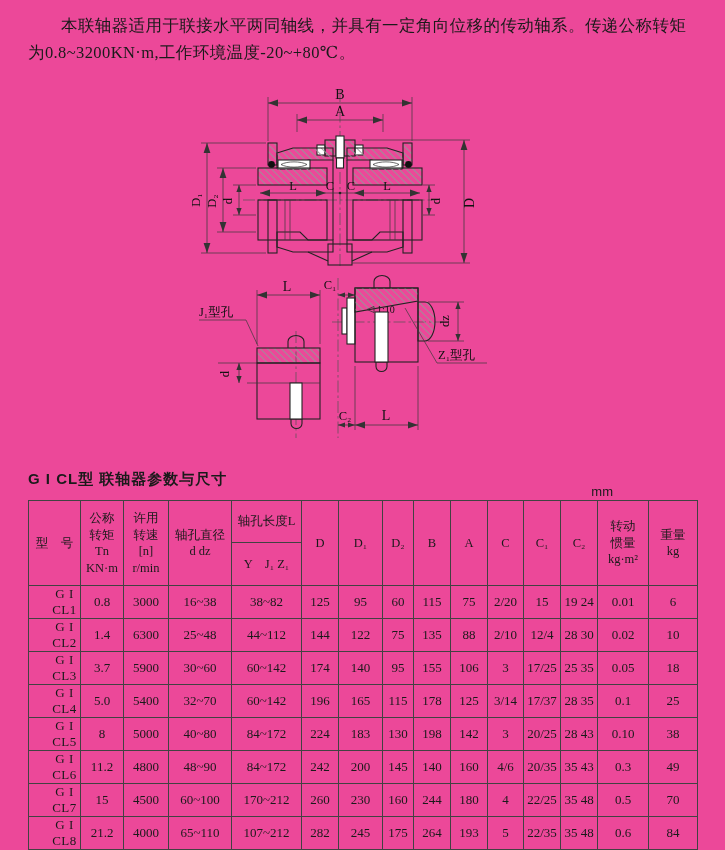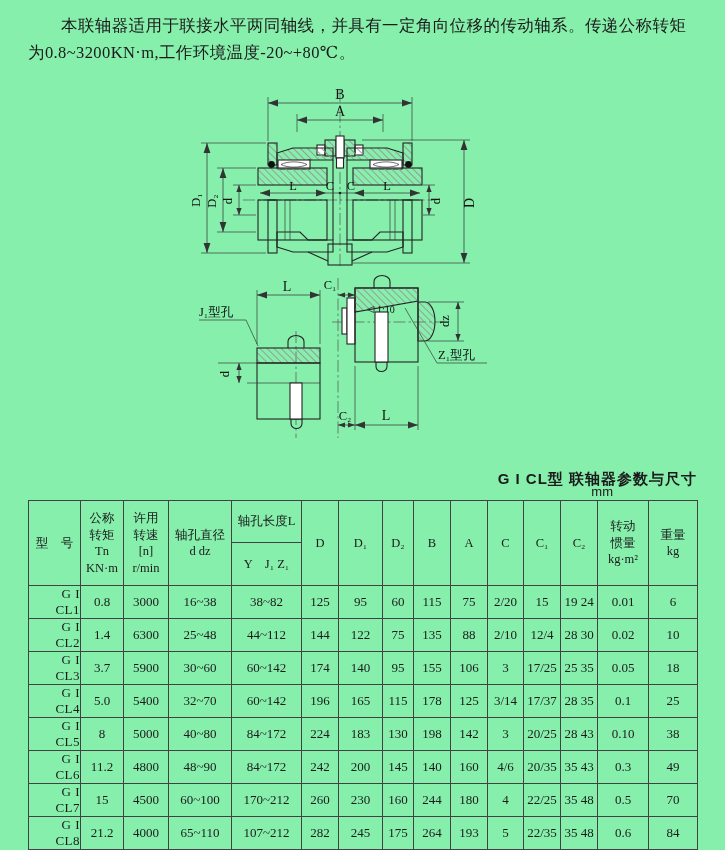--- a/index.html
+++ b/index.html
@@ -1,45 +1,45 @@
 <!DOCTYPE html>
 <html><head>
 <meta charset="utf-8">
 <style>
   html,body{margin:0;padding:0;background:#e8e8e8;}
-  .page{position:relative;width:725px;height:850px;background:#86efac;overflow:hidden;
+  .page{position:relative;width:725px;height:850px;background:#ec4899;overflow:hidden;
         font-family:"Liberation Serif","DejaVu Serif",serif;color:#1a1a1a;}
   .intro{position:absolute;top:12px;left:28px;width:670px;margin:0;
          font-size:16.5px;line-height:27px;text-indent:2em;letter-spacing:.4px;}
   svg.drawing{position:absolute;top:0;left:0;}
   svg .ol{fill:none;stroke:#232323;stroke-width:1.1;}
   svg .wl{fill:#ffffff;stroke:#232323;stroke-width:1.1;}
   svg .hp{fill:url(#h1);stroke:#232323;stroke-width:1.1;}
   svg .dm{stroke:#3a3a3a;stroke-width:.75;fill:none;}
   svg .ex{stroke:#3a3a3a;stroke-width:.7;}
   svg .cl{stroke:#555;stroke-width:.7;stroke-dasharray:12 3 2.5 3;fill:none;}
   svg text{fill:#111;font-family:"Liberation Serif","DejaVu Serif",serif;font-size:14px;}
   svg text.sm{font-size:12.5px;}
   svg text.cjk{font-size:12.5px;}
   svg text.tp{font-size:10px;}
-  .title-row{position:absolute;top:470px;left:28px;width:669px;text-align:right;}
+  .title-row{position:absolute;top:470px;left:28px;width:669px;text-align:left;}
   .tbl-title{font-size:15px;font-weight:bold;letter-spacing:1px;
              font-family:"Liberation Sans","DejaVu Sans",sans-serif;}
   .tbl-unit{position:absolute;right:84px;top:2px;font-weight:normal;font-size:13px;
             font-family:"Liberation Sans","DejaVu Sans",sans-serif;margin-top:12px;}
   table.params{position:absolute;top:500px;left:28px;width:669px;border-collapse:collapse;
                table-layout:fixed;border:1.5px solid #333;}
   .params th,.params td{border:1px solid #424242;text-align:center;vertical-align:middle;
                padding:0;overflow:hidden;}
   .params thead th{font-weight:normal;font-size:12.5px;white-space:pre-line;line-height:1.32;}
   .params thead tr.h1{height:42px;}
   .params thead tr.h2{height:43px;}
   .params tbody tr{height:32px;}
   .params tbody td{font-size:13px;}
-  .params tbody td.model{text-align:right;padding-left:20px;letter-spacing:.5px;}
+  .params tbody td.model{text-align:center;padding-left:20px;letter-spacing:.5px;}
 </style>
 </head>
 <body>
 
 <div class="page">
 
   <p class="intro">本联轴器适用于联接水平两同轴线，并具有一定角向位移的传动轴系。传递公称转矩为0.8~3200KN·m,工作环境温度-20~+80℃。</p>
 
   <svg class="drawing" width="725" height="465" viewBox="0 0 725 465">
     <defs>

